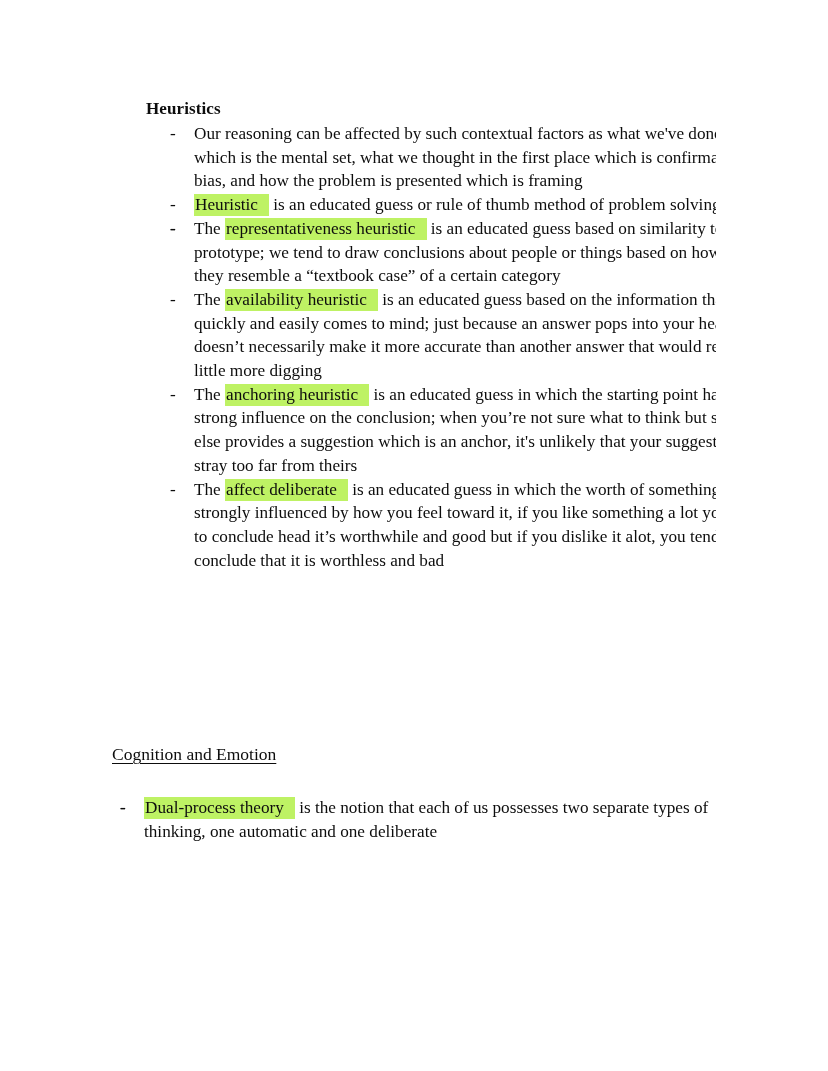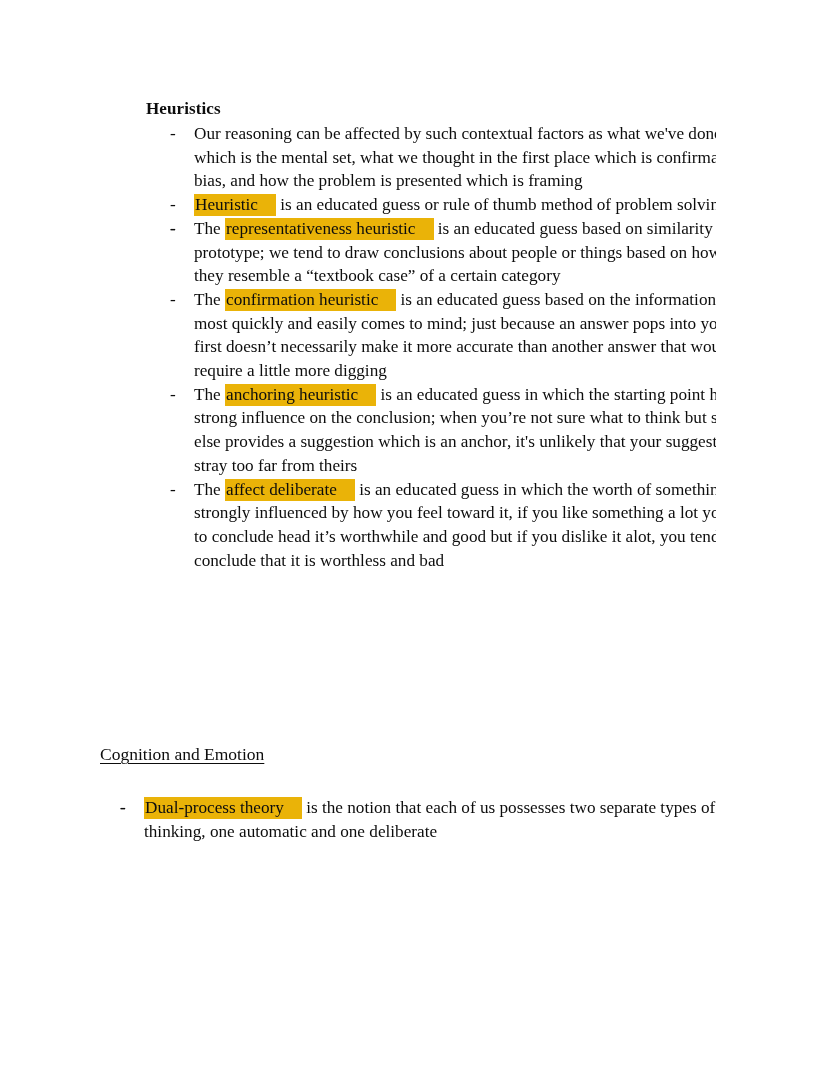--- a/index.html
+++ b/index.html
@@ -61,51 +61,51 @@
     left: 96px;
     top: 742px;
     width: 650px;
   }
   .heading-underline {
     font-size: 17.5px;
     font-weight: normal;
     line-height: 24px;
     text-decoration: underline;
     text-underline-offset: 3px;
-    margin: 0 0 30px 4px;
+    margin: 0 0 30px 16px;
   }
   .section-cognition ul.bullets > li {
     width: 620px;
     padding-left: 48px;
   }
   .section-cognition ul.bullets > li .dash {
     left: 24px;
   }
 
   
   .hl {
-    background-color: #eab308;
-    padding: 1px 18px 2px 1px;
+    background-color: #bef264;
+    padding: 1px 11px 2px 1px;
     box-decoration-break: clone;
     -webkit-box-decoration-break: clone;
   }
 </style>
 </head>
 <body>
 
 <div class="page">
 
   <div class="section-heuristics">
     <div class="heading-bold">Heuristics</div>
     <ul class="bullets">
         <li><span class="dash">-</span><span>Our reasoning can be affected by such contextual factors as what we've done before which is the mental set, what we thought in the first place which is confirmation bias, and how the problem is presented which is framing</span></li>
         <li><span class="dash">-</span><span class="hl">Heuristic</span><span> is an educated guess or rule of thumb method of problem solving</span></li>
         <li><span class="dash">-</span></li>
         <li><span class="dash">-</span><span>The </span><span class="hl">representativeness heuristic</span><span> is an educated guess based on similarity to a prototype; we tend to draw conclusions about people or things based on how closely they resemble a “textbook case” of a certain category</span></li>
-        <li><span class="dash">-</span><span>The </span><span class="hl">confirmation heuristic</span><span> is an educated guess based on the information that most quickly and easily comes to mind; just because an answer pops into your head first doesn’t necessarily make it more accurate than another answer that would require a little more digging</span></li>
+        <li><span class="dash">-</span><span>The </span><span class="hl">availability heuristic</span><span> is an educated guess based on the information that most quickly and easily comes to mind; just because an answer pops into your head first doesn’t necessarily make it more accurate than another answer that would require a little more digging</span></li>
         <li><span class="dash">-</span><span>The </span><span class="hl">anchoring heuristic</span><span> is an educated guess in which the starting point has a strong influence on the conclusion; when you’re not sure what to think but someone else provides a suggestion which is an anchor, it's unlikely that your suggestion will stray too far from theirs</span></li>
         <li><span class="dash">-</span><span>The </span><span class="hl">affect deliberate</span><span> is an educated guess in which the worth of something is strongly influenced by how you feel toward it, if you like something a lot you tend to conclude head it’s worthwhile and good but if you dislike it alot, you tend to conclude that it is worthless and bad</span></li>
       </ul>
   </div>
 
   <div class="section-cognition">
     <div class="heading-underline">Cognition and Emotion</div>
     <ul class="bullets">
         <li><span class="dash">-</span></li>
         <li><span class="dash">-</span><span class="hl">Dual-process theory</span><span> is the notion that each of us possesses two separate types of thinking, one automatic and one deliberate</span></li>

